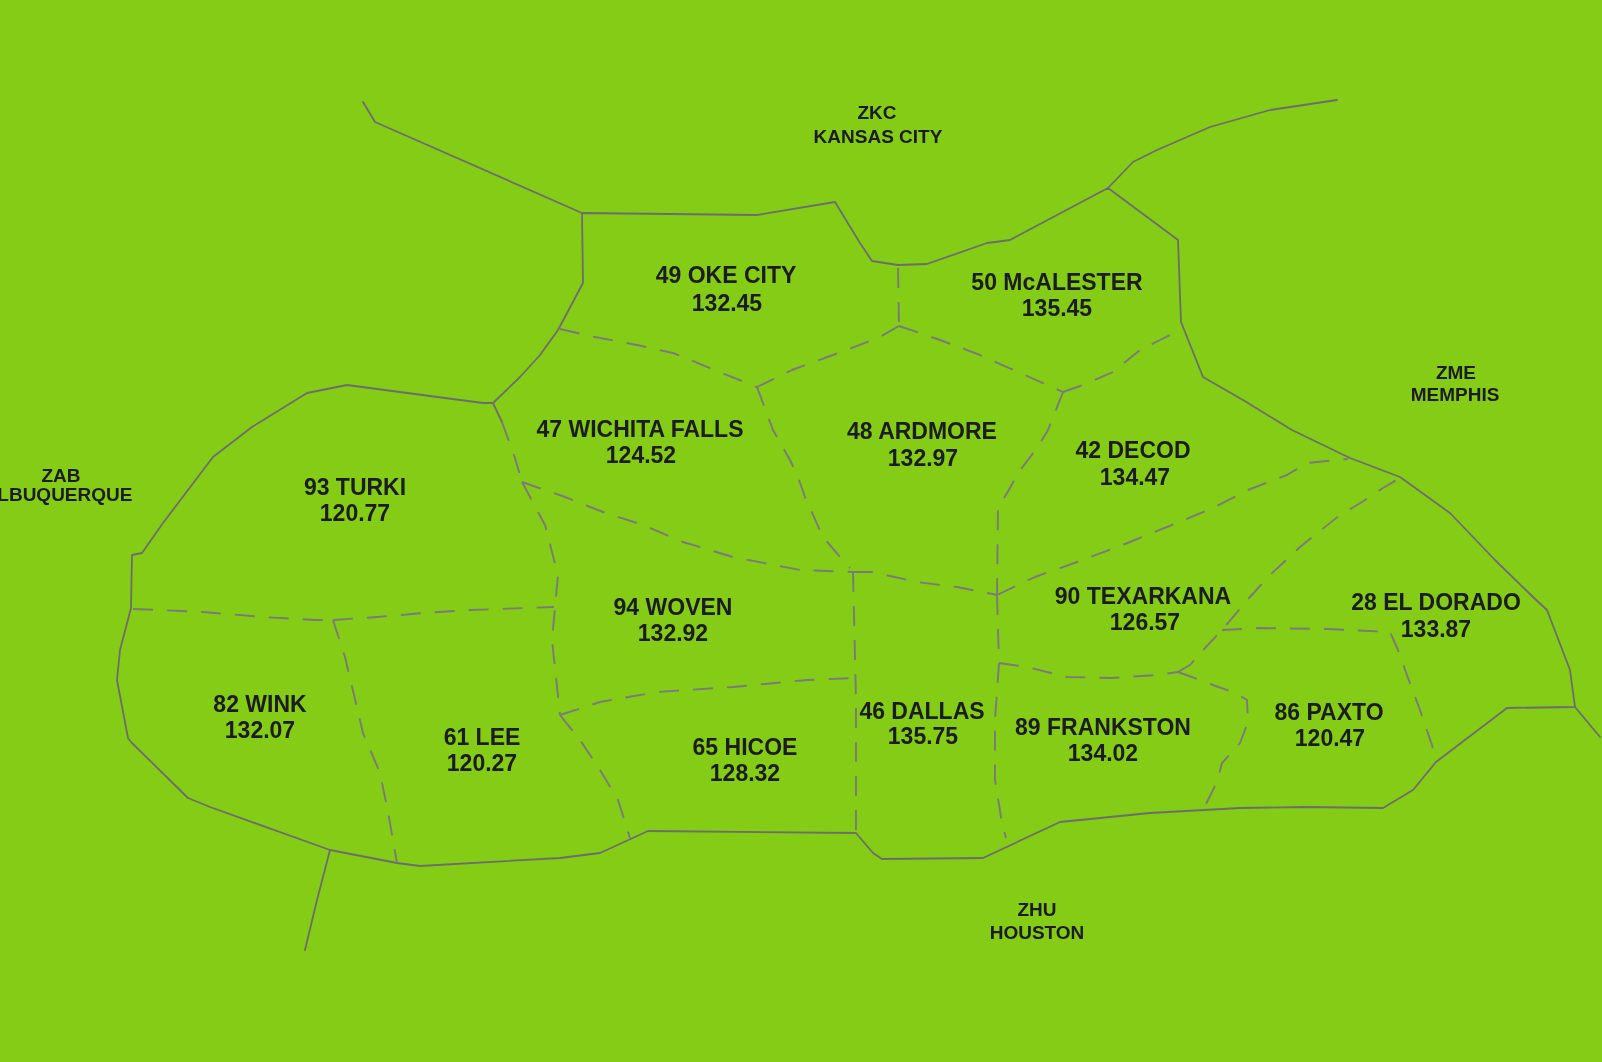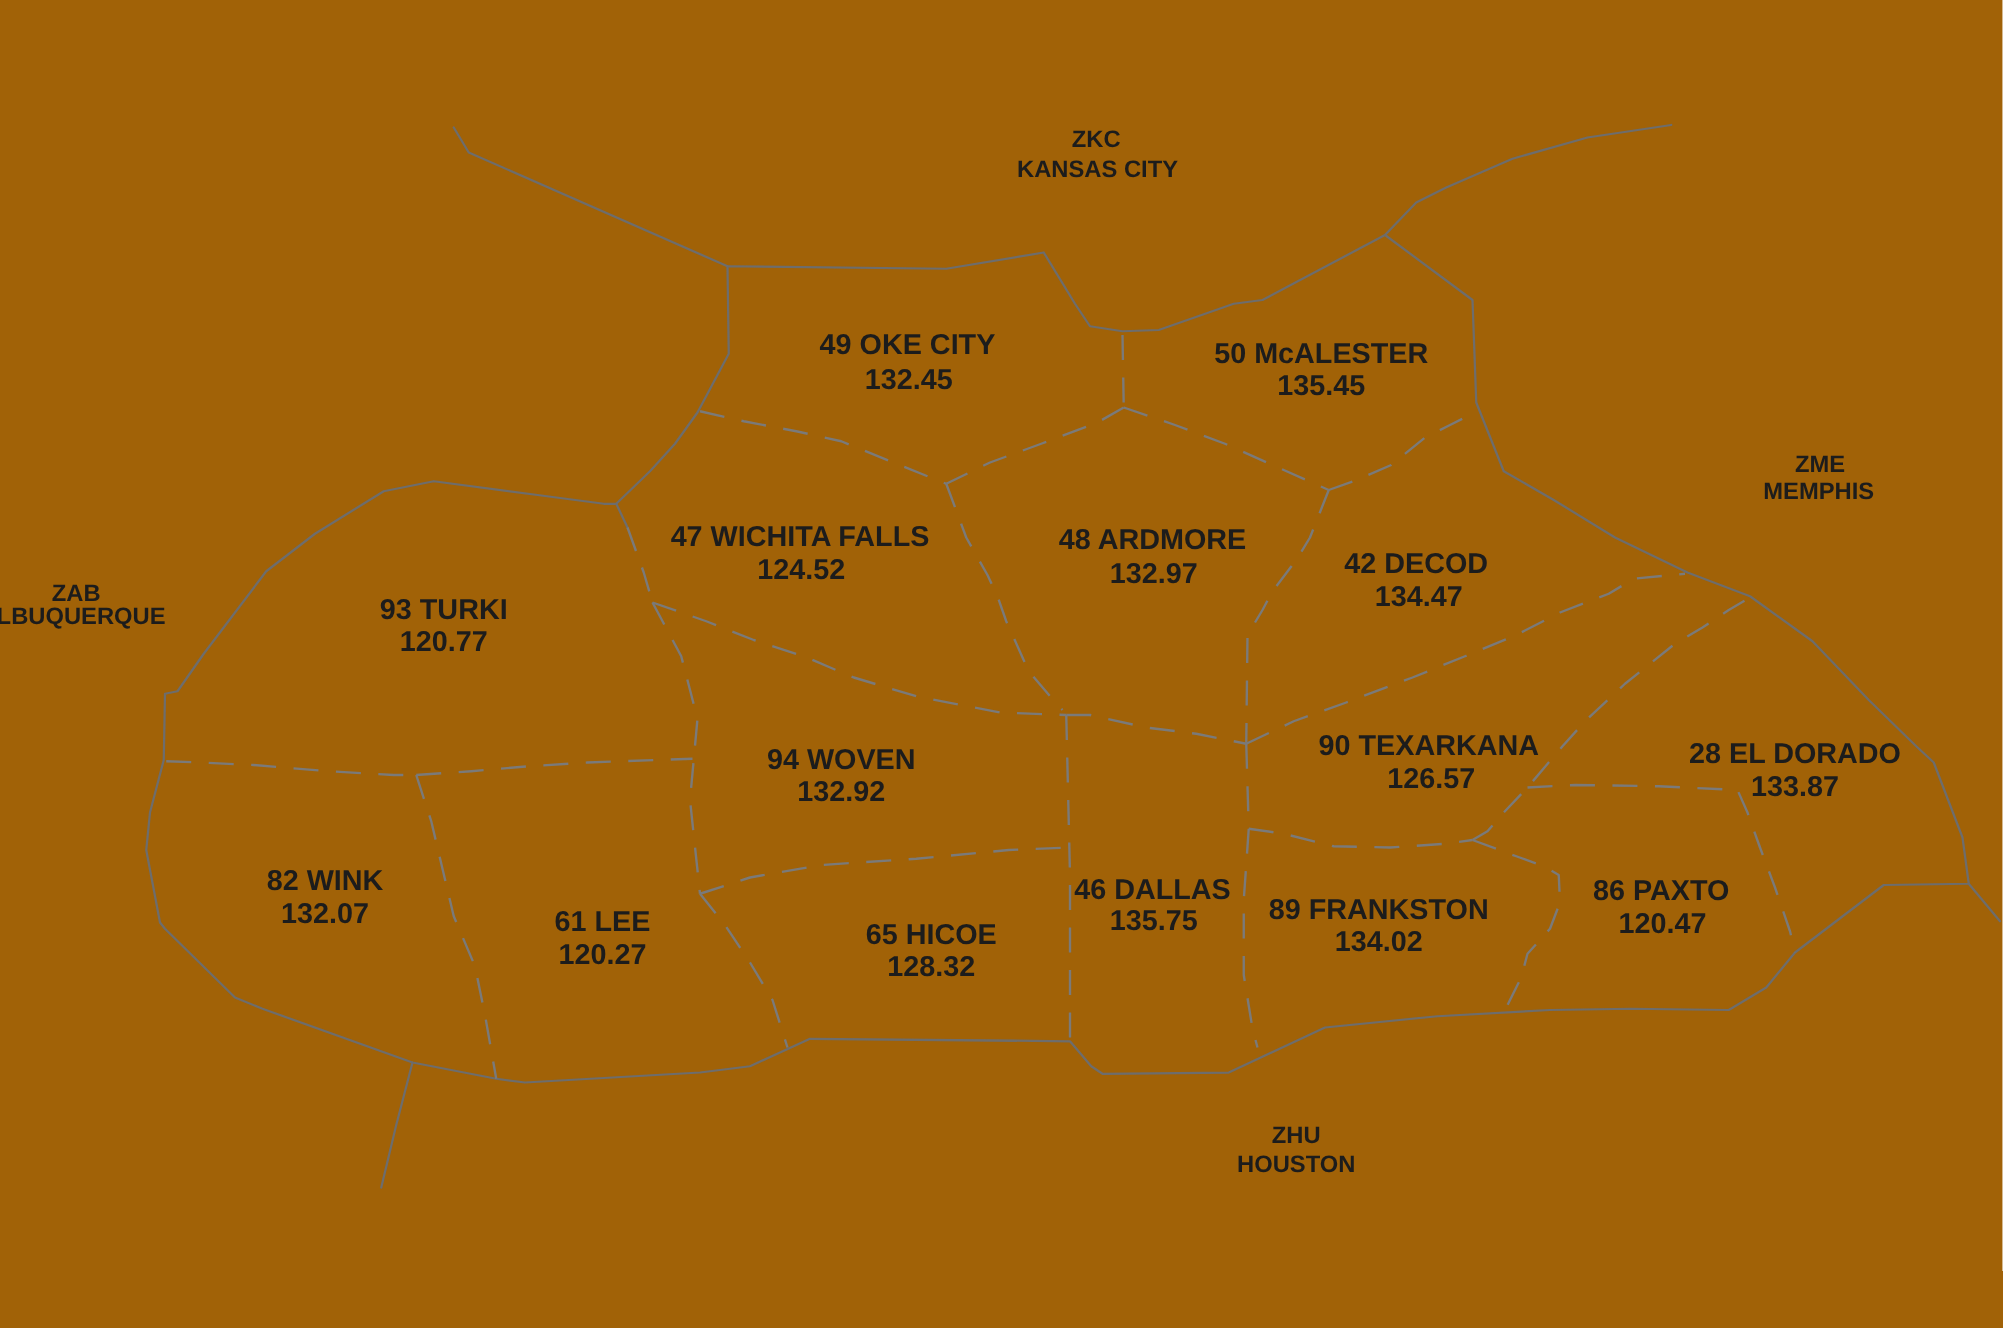--- a/index.html
+++ b/index.html
@@ -8,21 +8,21 @@
     background: #ffffff;
     width: 1602px;
     height: 1062px;
     overflow: hidden;
     font-family: "Liberation Sans", sans-serif;
   }
   .map-wrap {
     position: relative;
     width: 1602px;
     height: 1062px;
-    background: #a16207;
+    background: #84cc16;
   }
   svg { display: block; }
   .solid-line {
     fill: none;
     stroke: #6d6d6d;
     stroke-width: 1.8;
     stroke-linejoin: round;
     stroke-linecap: round;
   }
   .dashed-line {

